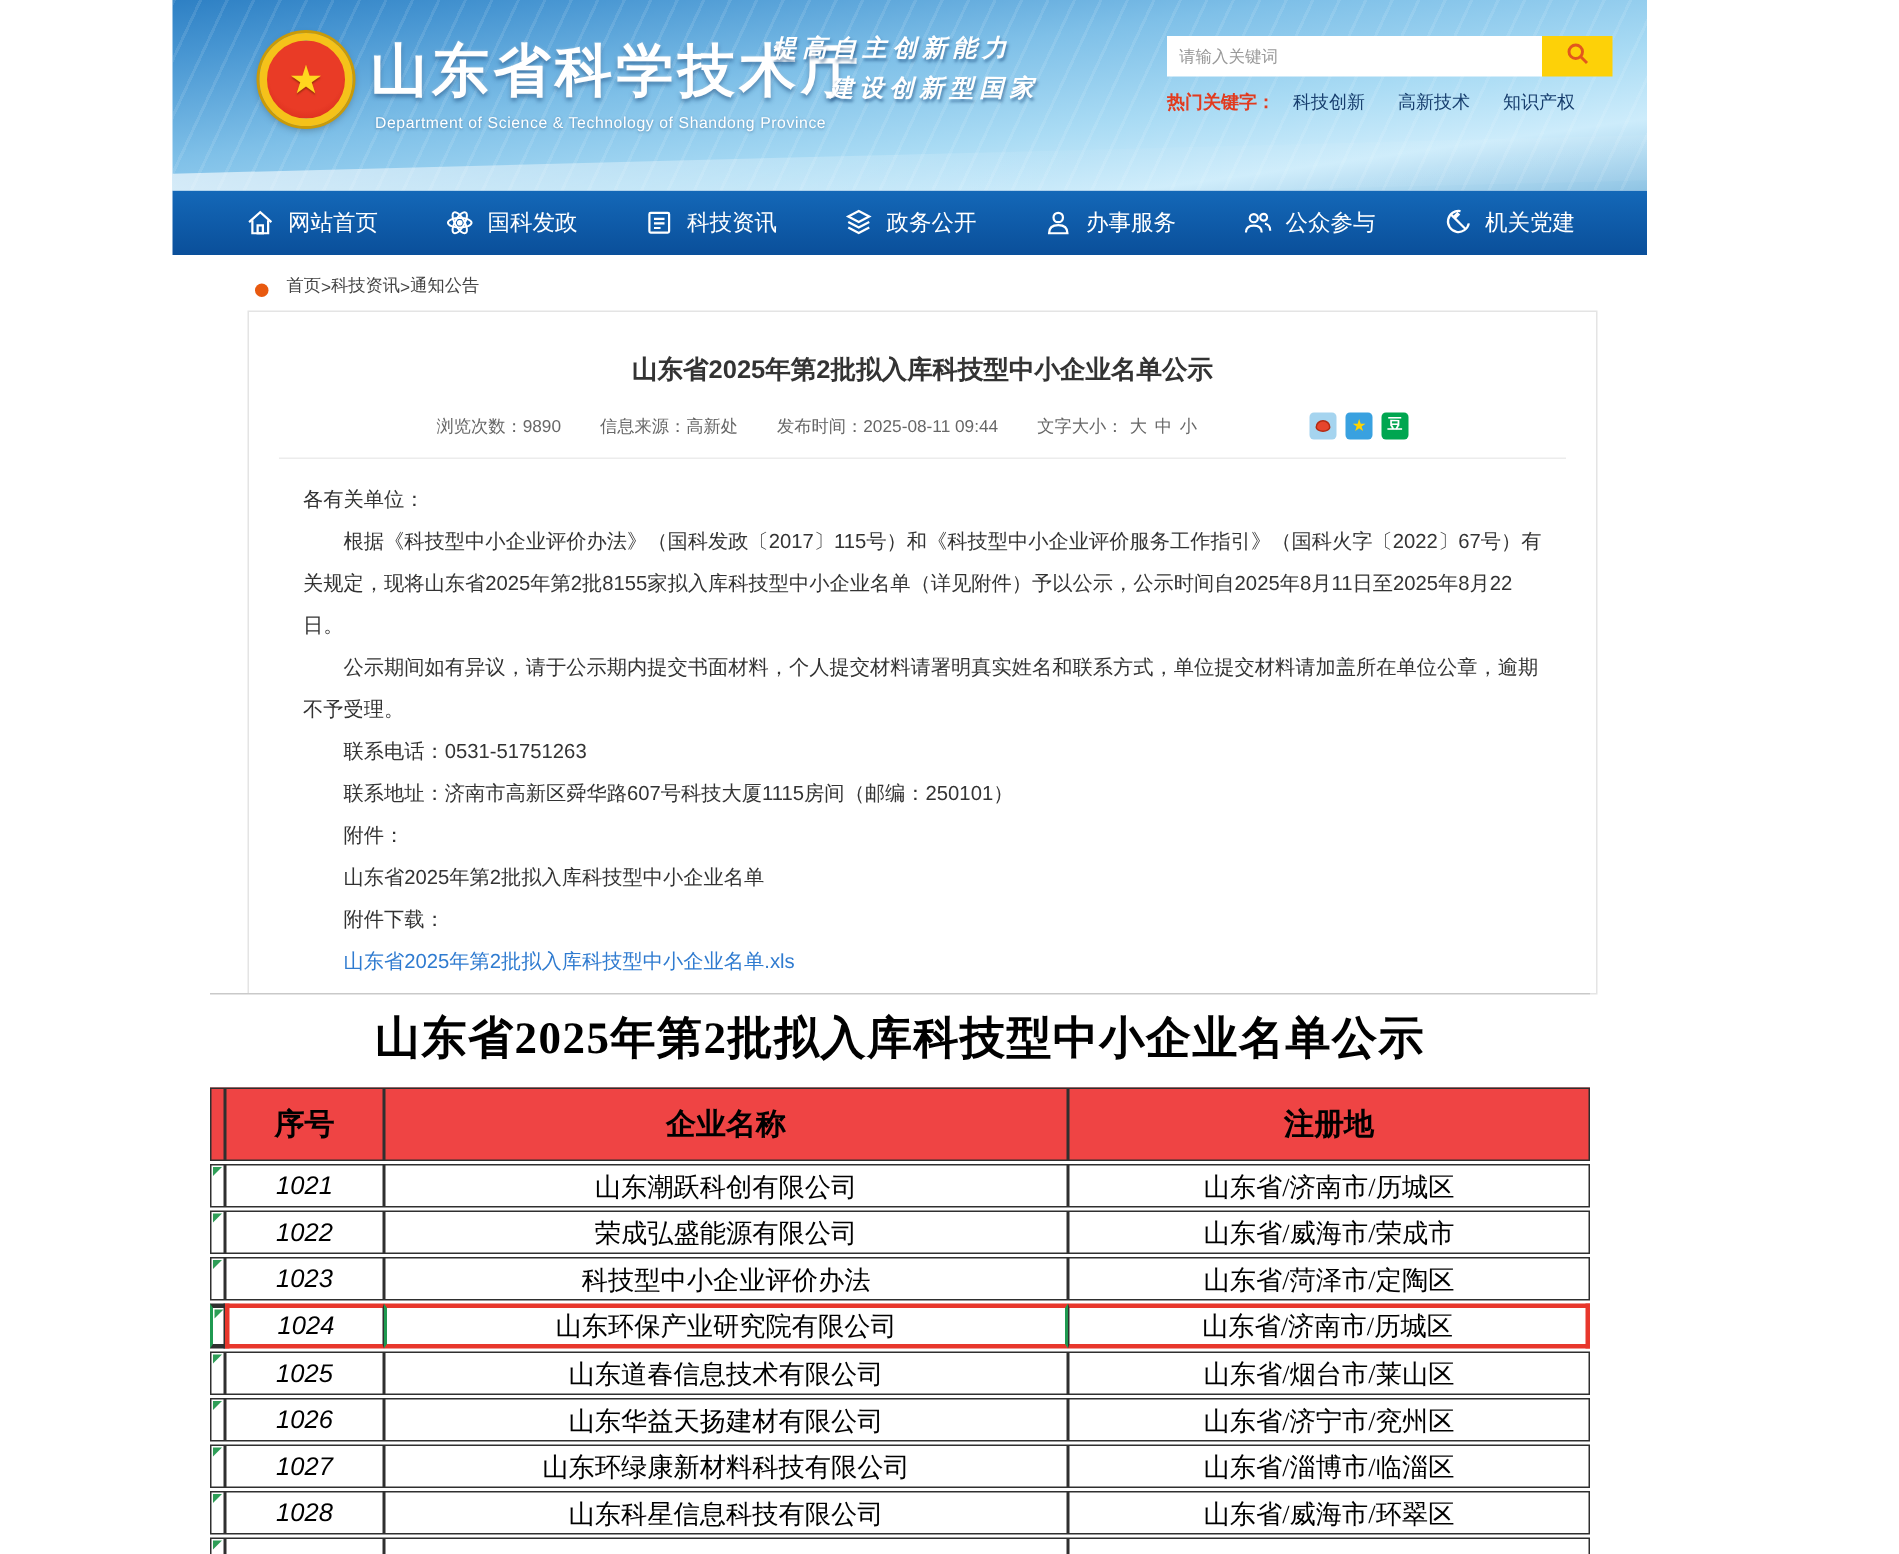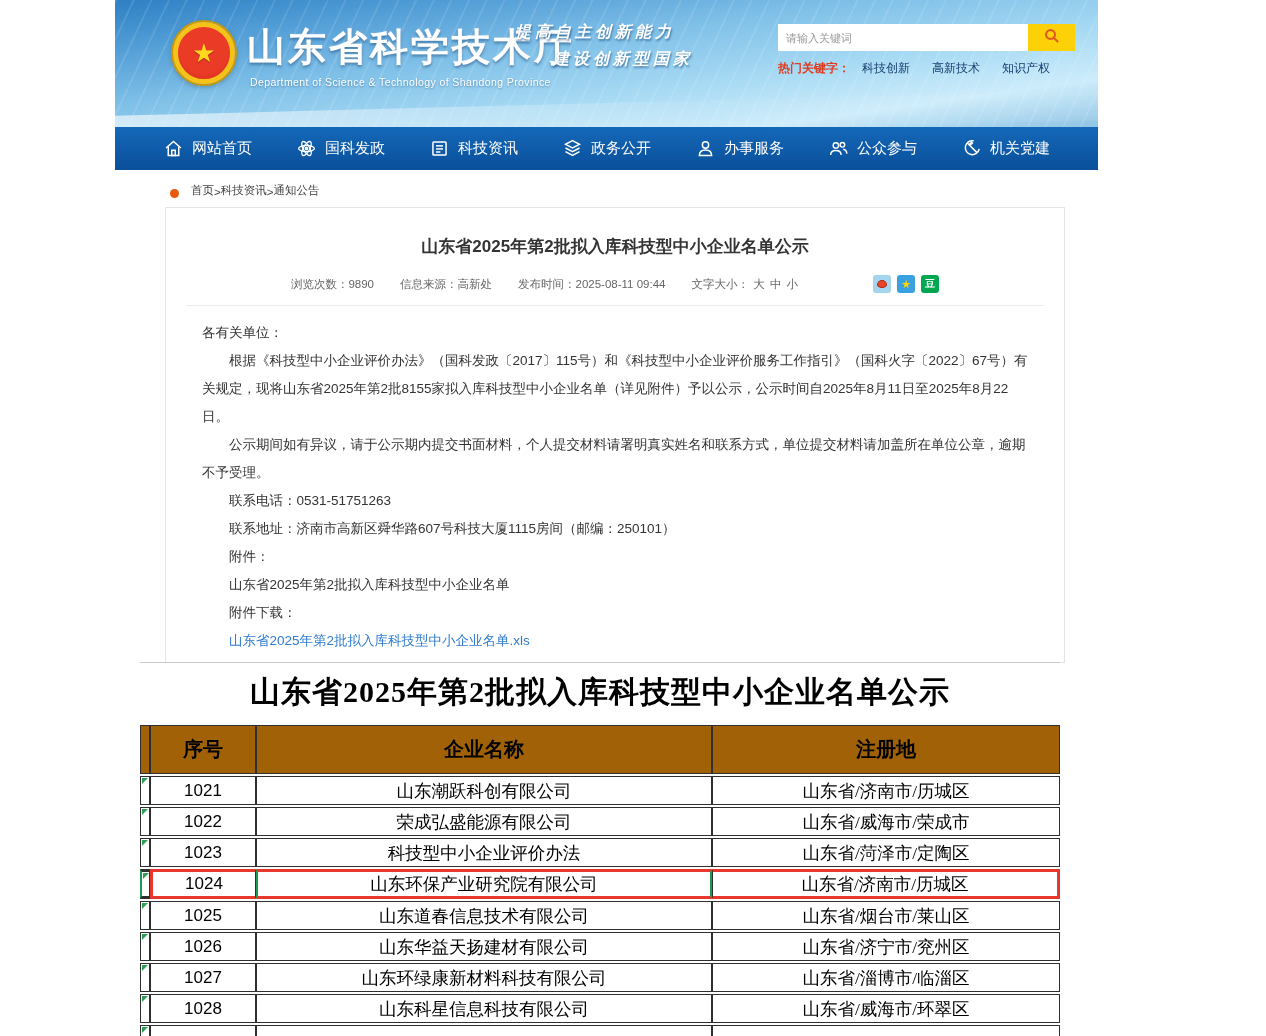--- a/index.html
+++ b/index.html
@@ -107,23 +107,23 @@
   }
   .x-title { text-align: center; font-size: 30px; font-weight: bold; color: #000; padding: 9px 0 10px; letter-spacing: 1px; }
   .x-table { width: 100%; border-collapse: separate; border-spacing: 0 2px; table-layout: fixed; }
   .x-table col.c-sliver { width: 10px; }
   .x-table col.c-id { width: 106px; }
   .x-table col.c-name { width: 456px; }
   .x-table th, .x-table td {
     border: 1px solid #2f2f2f; text-align: center; overflow: hidden; position: relative;
     background: #fff; padding: 0;
   }
-  .x-table thead th { background: #a16207; font-size: 20px; font-weight: bold; height: 49px; color: #000; }
+  .x-table thead th { background: #ef4444; font-size: 20px; font-weight: bold; height: 49px; color: #000; }
   .x-table tbody td { height: 29px; font-size: 17.5px; color: #000; }
-  .x-table td.id-cell { font-family: "Liberation Sans", sans-serif; font-size: 17px; }
+  .x-table td.id-cell { font-family: "Liberation Sans", sans-serif; font-size: 17px; font-style: italic; }
   .tri { position: absolute; top: 1px; left: 1px; width: 0; height: 0;
          border-top: 6px solid #2e9e57; border-right: 6px solid transparent; }
   tr.hl td { border-top: 3px solid #e8372c; border-bottom: 3px solid #e8372c; }
   tr.hl td.id-cell { border-left: 3px solid #e8372c; }
   tr.hl td.region-cell { border-right: 3px solid #e8372c; }
   tr.hl td.name-cell { border-left: 2px solid #1f9950; border-right: 2px solid #1f9950; }
   tr.hl td.sliver-cell { border-top-color: #2f2f2f; border-bottom-color: #2f2f2f; border-left: 2px solid #1f9950; }
 </style>
 </head>
 <body>

